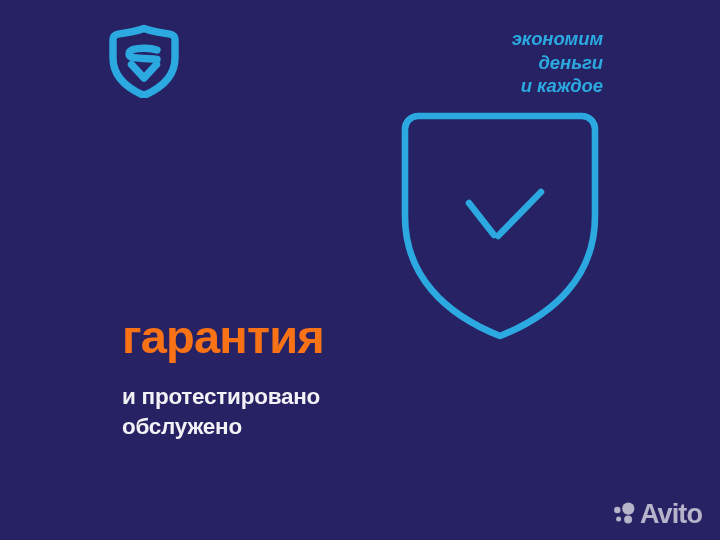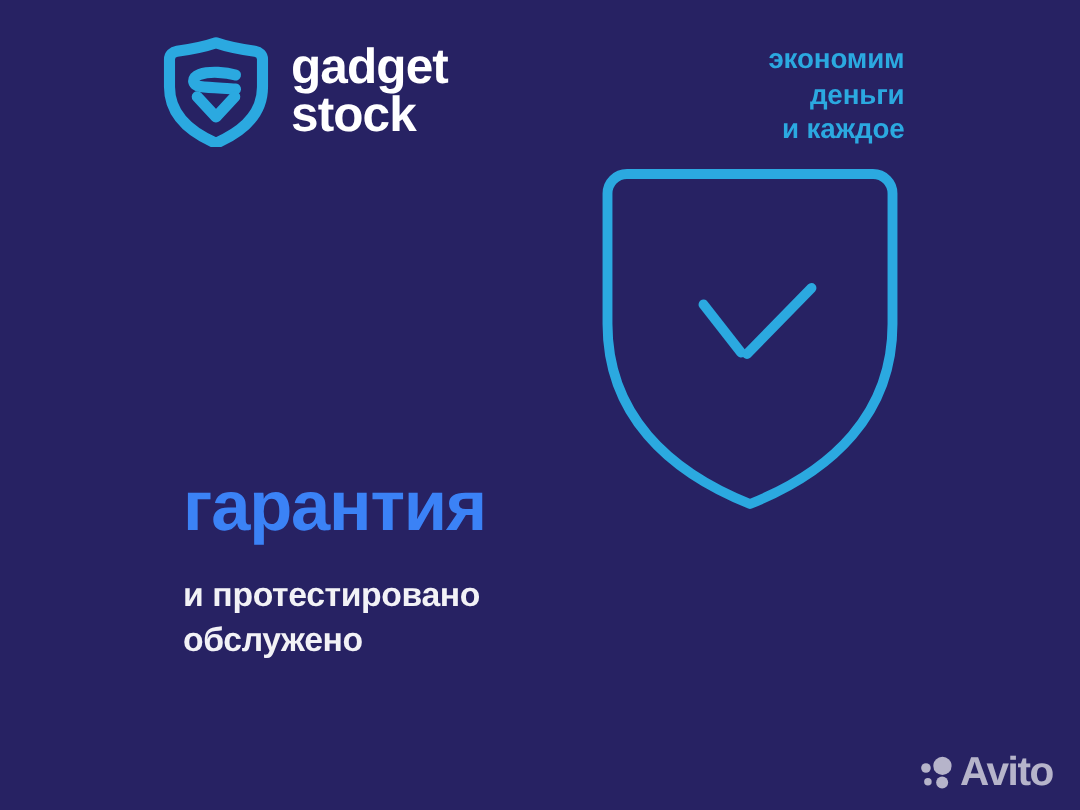--- a/index.html
+++ b/index.html
@@ -52,20 +52,21 @@
   #tagline {
     position: absolute;
     right: 117px;
     top: 27px;
     text-align: right;
     color: #2BA9E0;
     font-size: 18.5px;
     font-weight: bold;
     line-height: 1.28;
     letter-spacing: -0.1px;
+    font-style: italic;
   }
   #tagline .tline { display: block; white-space: nowrap; }
 
   
   #shield-illustration {
     position: absolute;
     left: 389px;
     top: 104px;
     width: 222px;
     height: 244px;
@@ -73,21 +74,21 @@
   #shield-illustration svg { display: block; width: 100%; height: 100%; }
 
   
   #copy-block {
     position: absolute;
     left: 122px;
     top: 313px;
     width: 330px;
   }
   #headline {
-    color: #3b82f6;
+    color: #f97316;
     font-size: 47px;
     font-weight: bold;
     line-height: 1.0;
     letter-spacing: -0.8px;
     margin: 0 0 22px 0;
   }
   #subcopy {
     color: #F2F2F6;
     font-size: 22.5px;
     font-weight: bold;
@@ -95,21 +96,20 @@
     letter-spacing: -0.25px;
   }
   #subcopy .sline { display: block; white-space: nowrap; }
 
   
   #avito-watermark {
     position: absolute;
     right: 18px;
     bottom: 12px;
     display: flex;
-    align-items: center;
     gap: 4px;
     opacity: 0.72;
   }
   #avito-dots { display: block; width: 23px; height: 23px; flex: 0 0 auto; }
   #avito-label {
     color: #EDEDF2;
     font-size: 27px;
     font-weight: bold;
     letter-spacing: -0.9px;
     line-height: 1;
@@ -125,24 +125,20 @@
       <svg viewBox="0 0 74 74" xmlns="http://www.w3.org/2000/svg" aria-hidden="true">
 
         <path d="M6 15.5 C6 12.6 8.1 10.6 11 10.2 C19.5 9.0 29 7.3 37 4.5
                  C45 7.3 54.5 9.0 63 10.2 C65.9 10.6 68 12.6 68 15.5
                  L68 34 C68 52 55.5 63.5 37 71.5 C18.5 63.5 6 52 6 34 Z" fill="none" stroke="#2BA9E0" stroke-width="7.4" stroke-linejoin="round" stroke-linecap="round"></path>
 
         <path d="M50 26 C44 24.2 33 23.2 26 25.6 C20.5 27.5 20.8 32.8 26.5 33.6
                  C33 34.5 43 34.8 50 35.4" fill="none" stroke="#2BA9E0" stroke-width="7.4" stroke-linecap="round" stroke-linejoin="round"></path>
         <path d="M24.5 40.5 L37 54 L49.5 40.5" fill="none" stroke="#2BA9E0" stroke-width="7.4" stroke-linecap="round" stroke-linejoin="round"></path>
       </svg>
-    </span>
-    <span id="brand-wordmark">
-      <span class="word">gadget</span>
-      <span class="word">stock</span>
     </span>
   </div>
 
   <div id="tagline">
     <span class="tline">экономим</span>
     <span class="tline">деньги</span>
     <span class="tline">и каждое</span>
   </div>
 
   <div id="shield-illustration">

